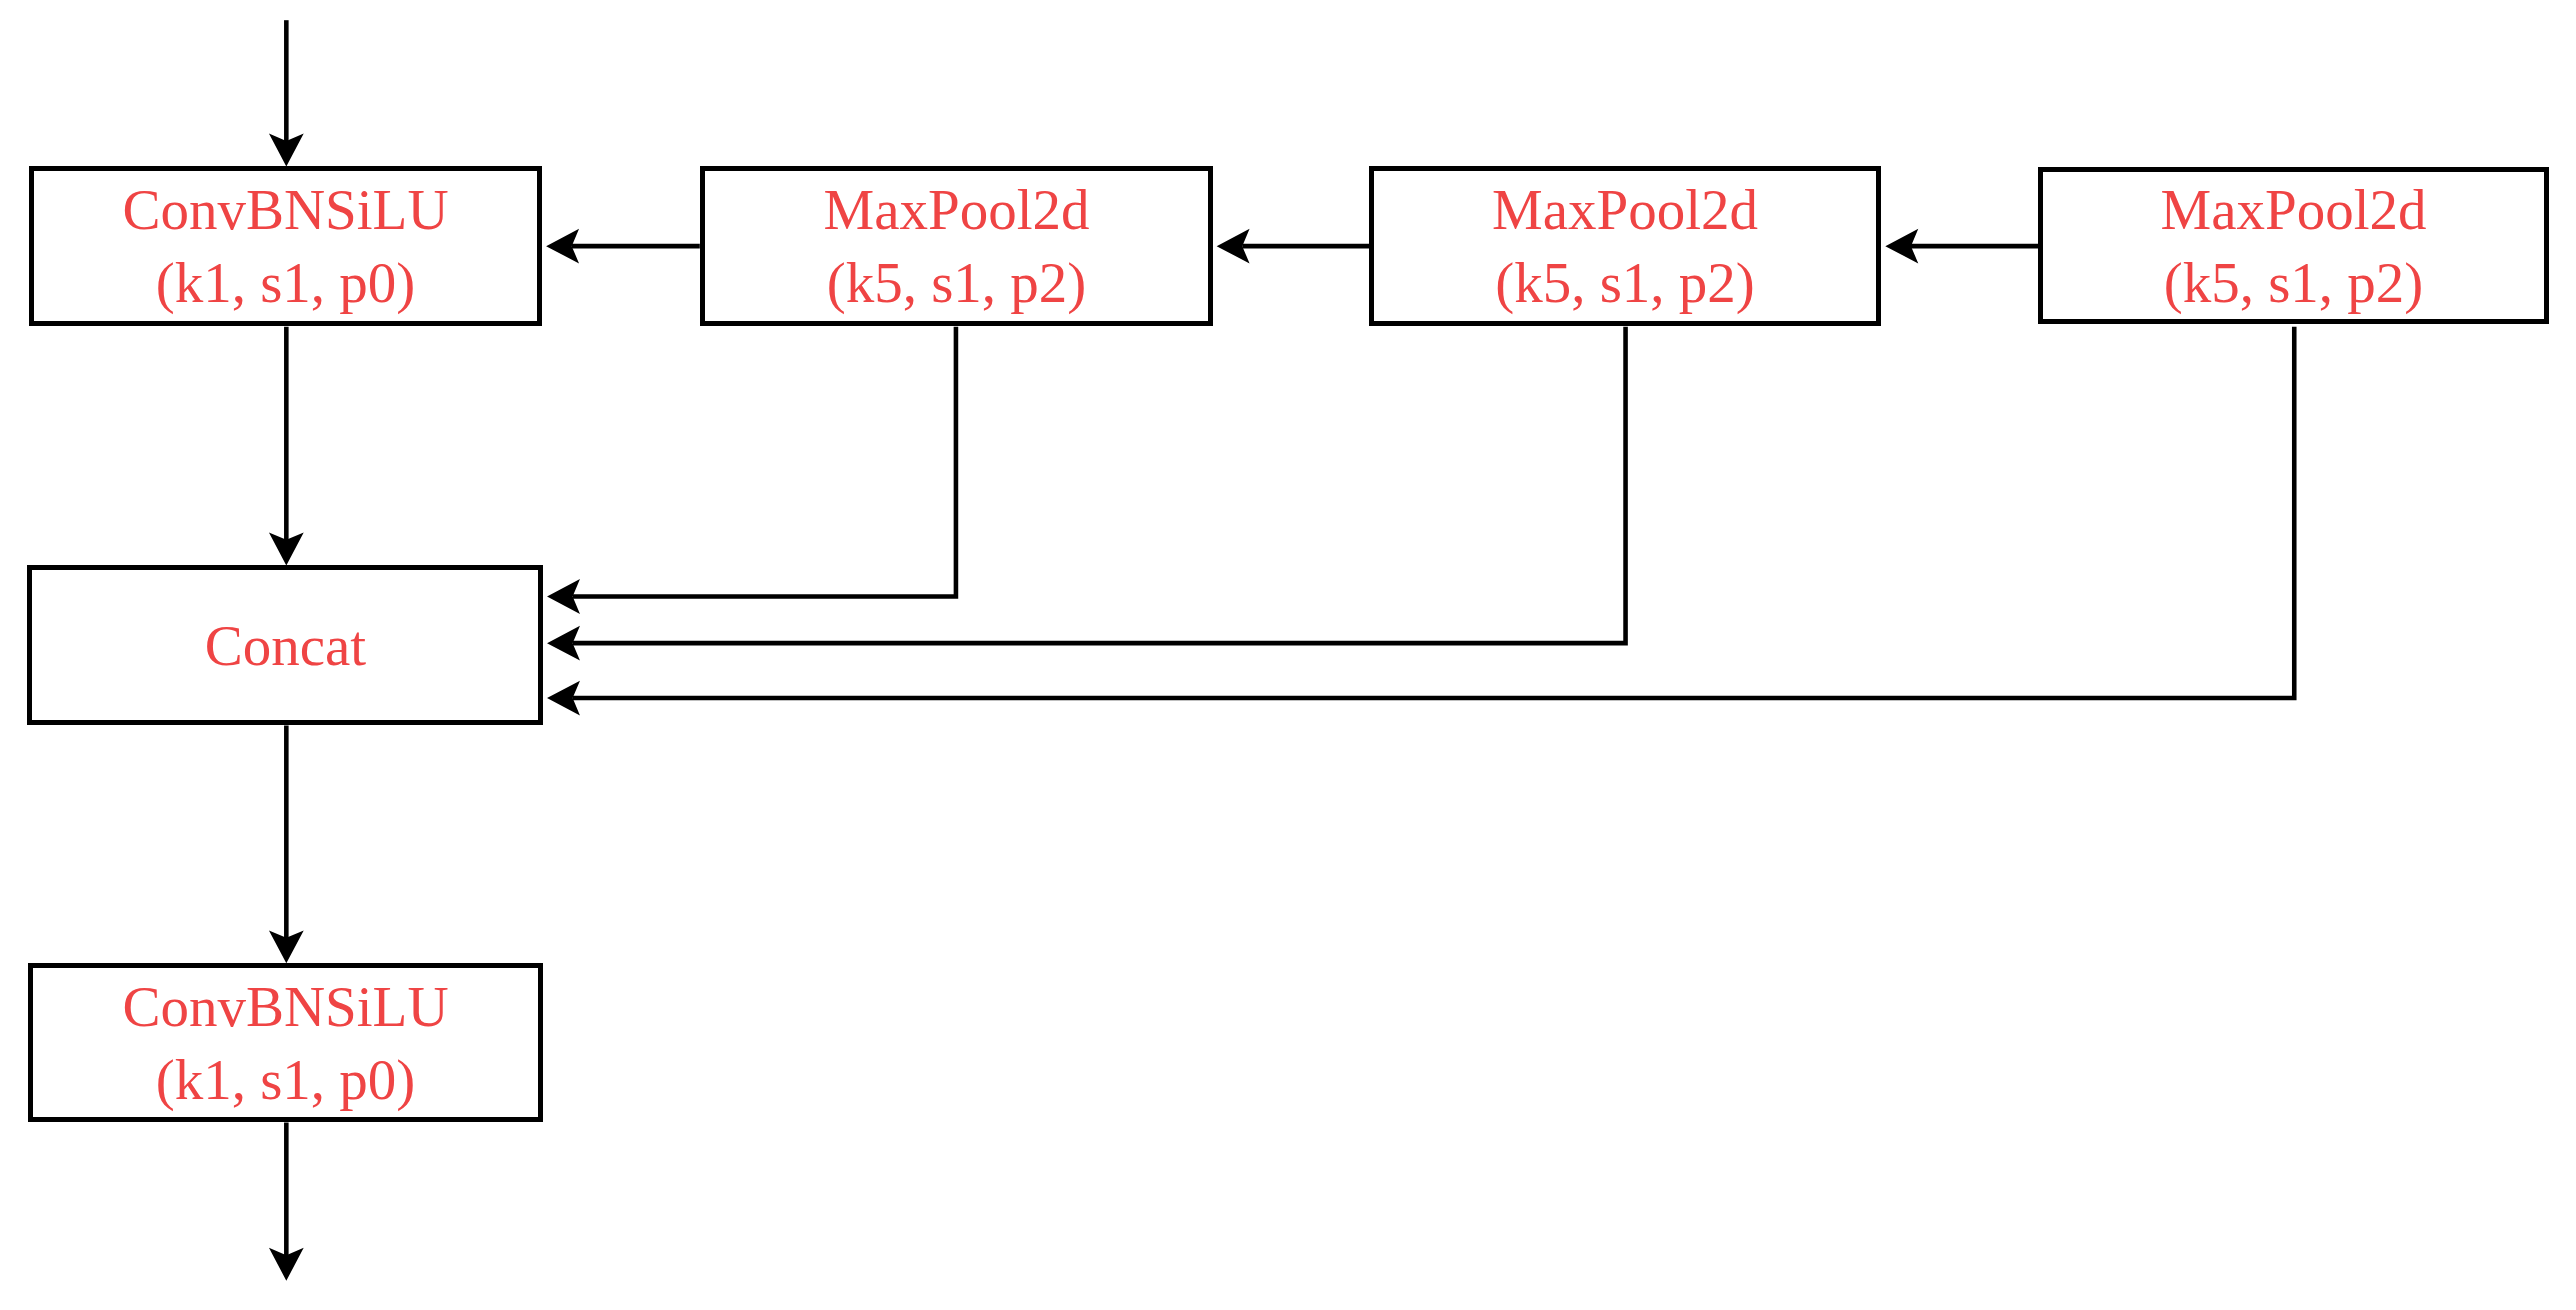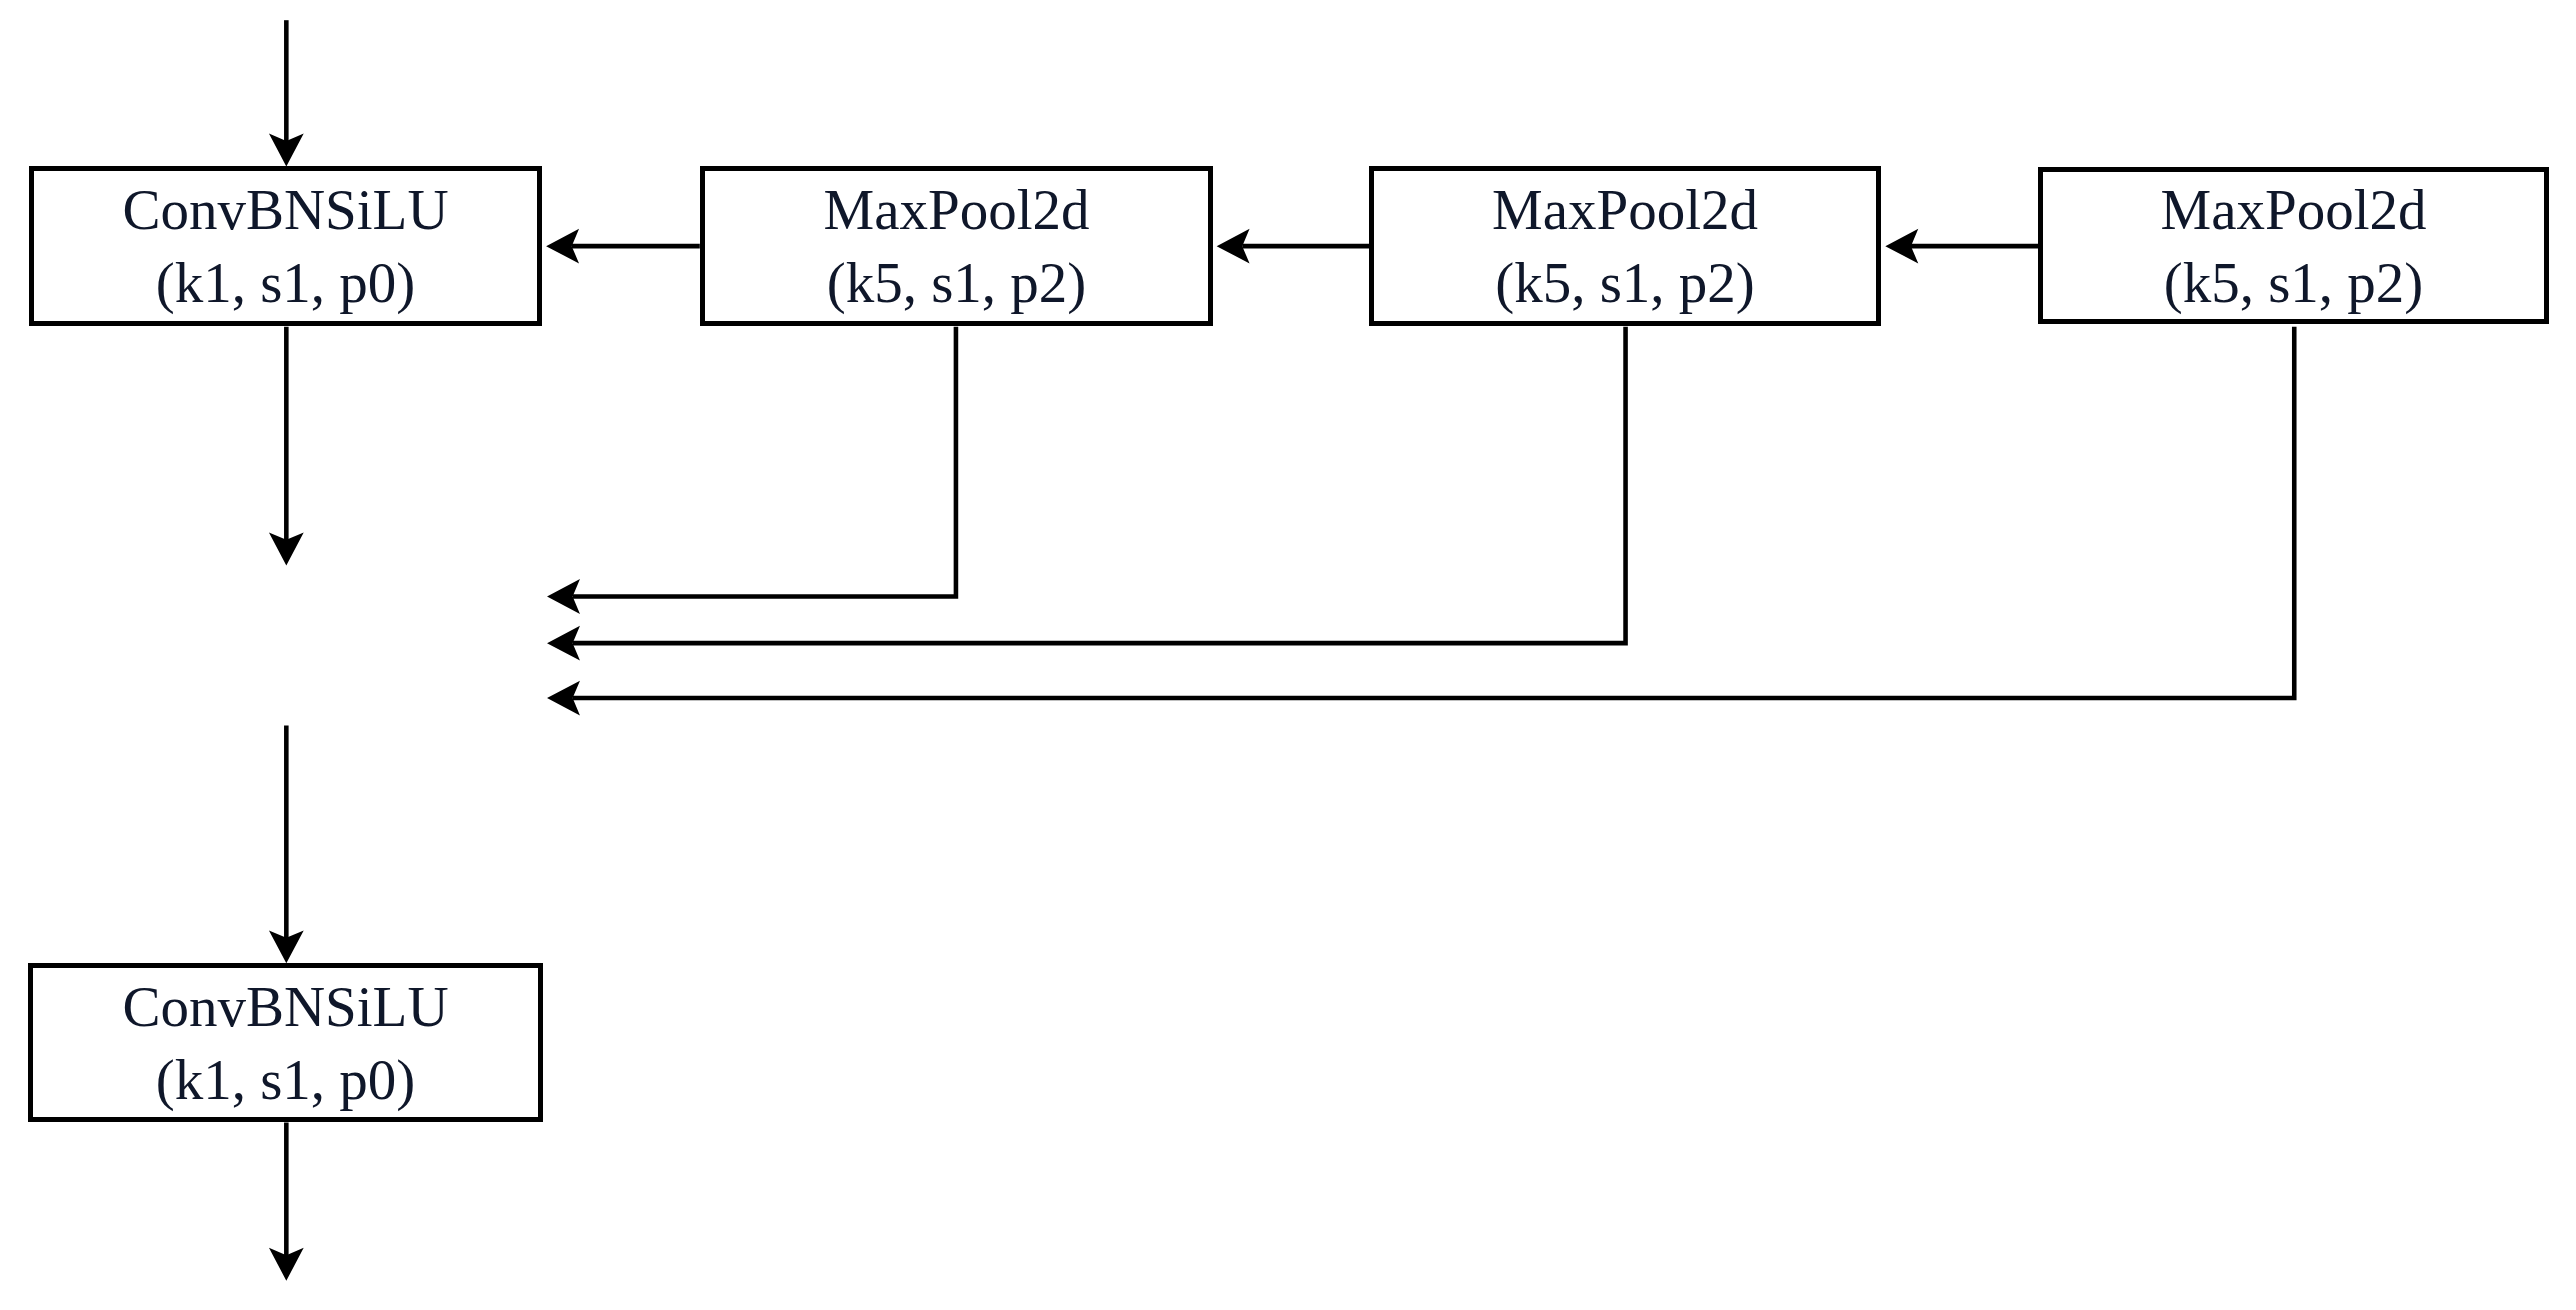--- a/index.html
+++ b/index.html
@@ -34,21 +34,21 @@
   }
   .node {
     position: absolute;
     box-sizing: border-box;
     border: 5.5px solid #000000;
     background: #ffffff;
     display: flex;
     flex-direction: column;
     align-items: center;
     justify-content: center;
-    color: #0f172a;
+    color: #ef4444;
     font-size: 57px;
     line-height: 73px;
     text-align: center;
     white-space: nowrap;
   }
   #node-conv-top    { left: 29px;   top: 166px;  width: 513px; height: 160px; }
   #node-maxpool-1   { left: 700px;  top: 166px;  width: 513px; height: 160px; }
   #node-maxpool-2   { left: 1369px; top: 166px;  width: 512px; height: 160px; }
   #node-maxpool-3   { left: 2038px; top: 167px;  width: 511px; height: 157px; }
   #node-concat      { left: 27.4px;   top: 565px;  width: 516px; height: 160px; }
@@ -105,20 +105,23 @@
   <div class="node" id="node-maxpool-2">
     <span>MaxPool2d</span>
     <span>(k5, s1, p2)</span>
   </div>
 
   <div class="node" id="node-maxpool-3">
     <span>MaxPool2d</span>
     <span>(k5, s1, p2)</span>
   </div>
 
+  <div class="node" id="node-concat">
+    <span>Concat</span>
+  </div>
 
   <div class="node" id="node-conv-bottom">
     <span>ConvBNSiLU</span>
     <span>(k1, s1, p0)</span>
   </div>
 
 </div>
 
 
 </body></html>

